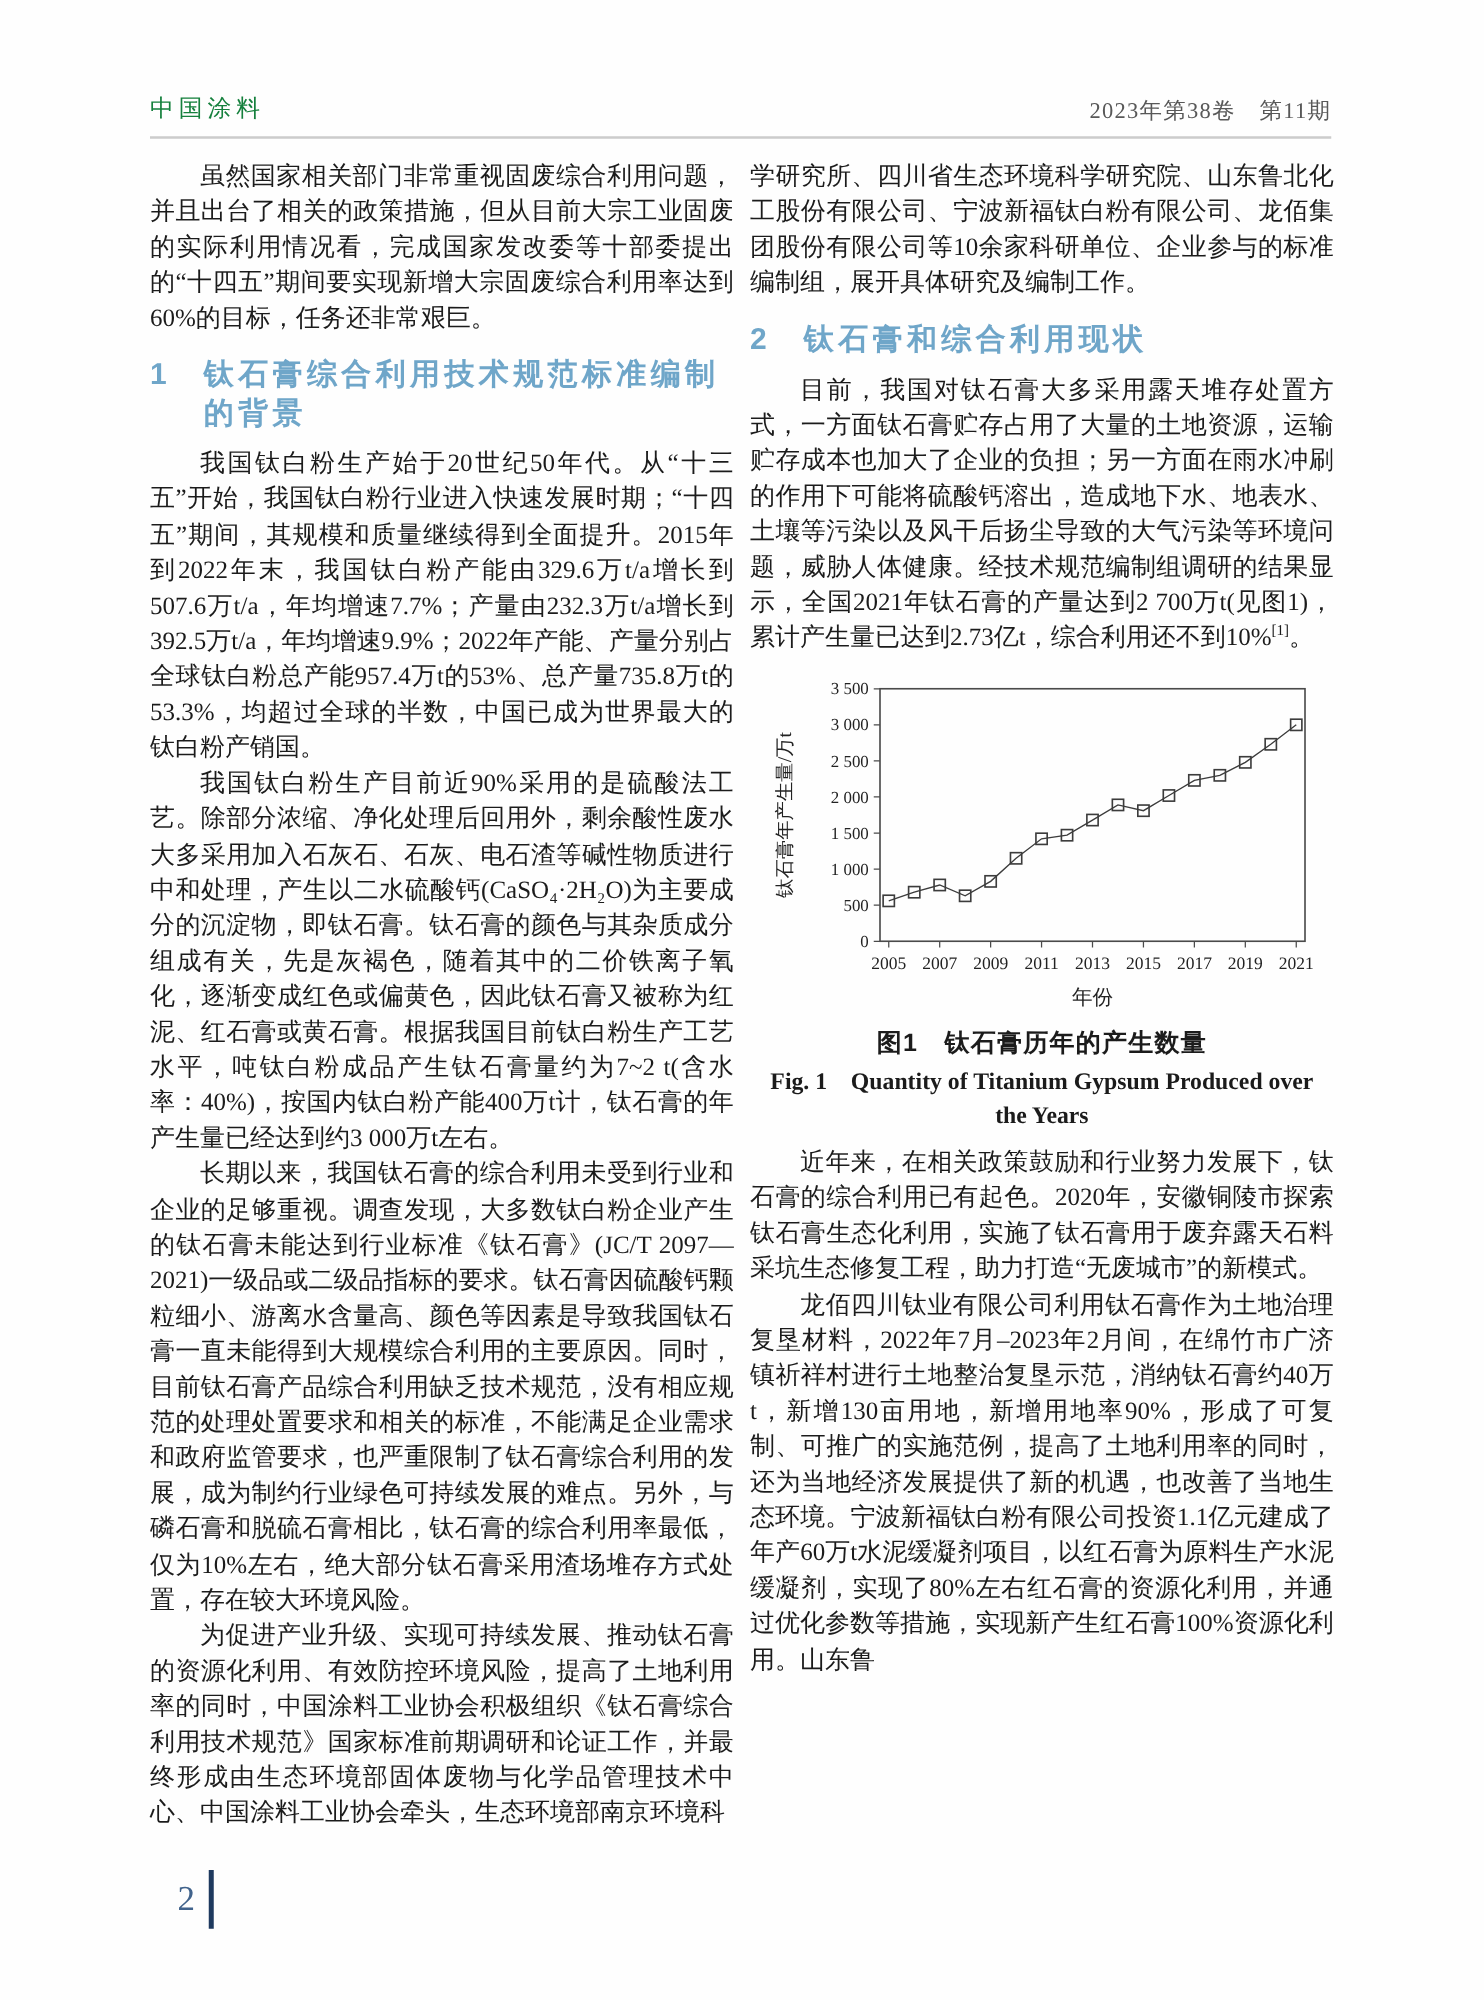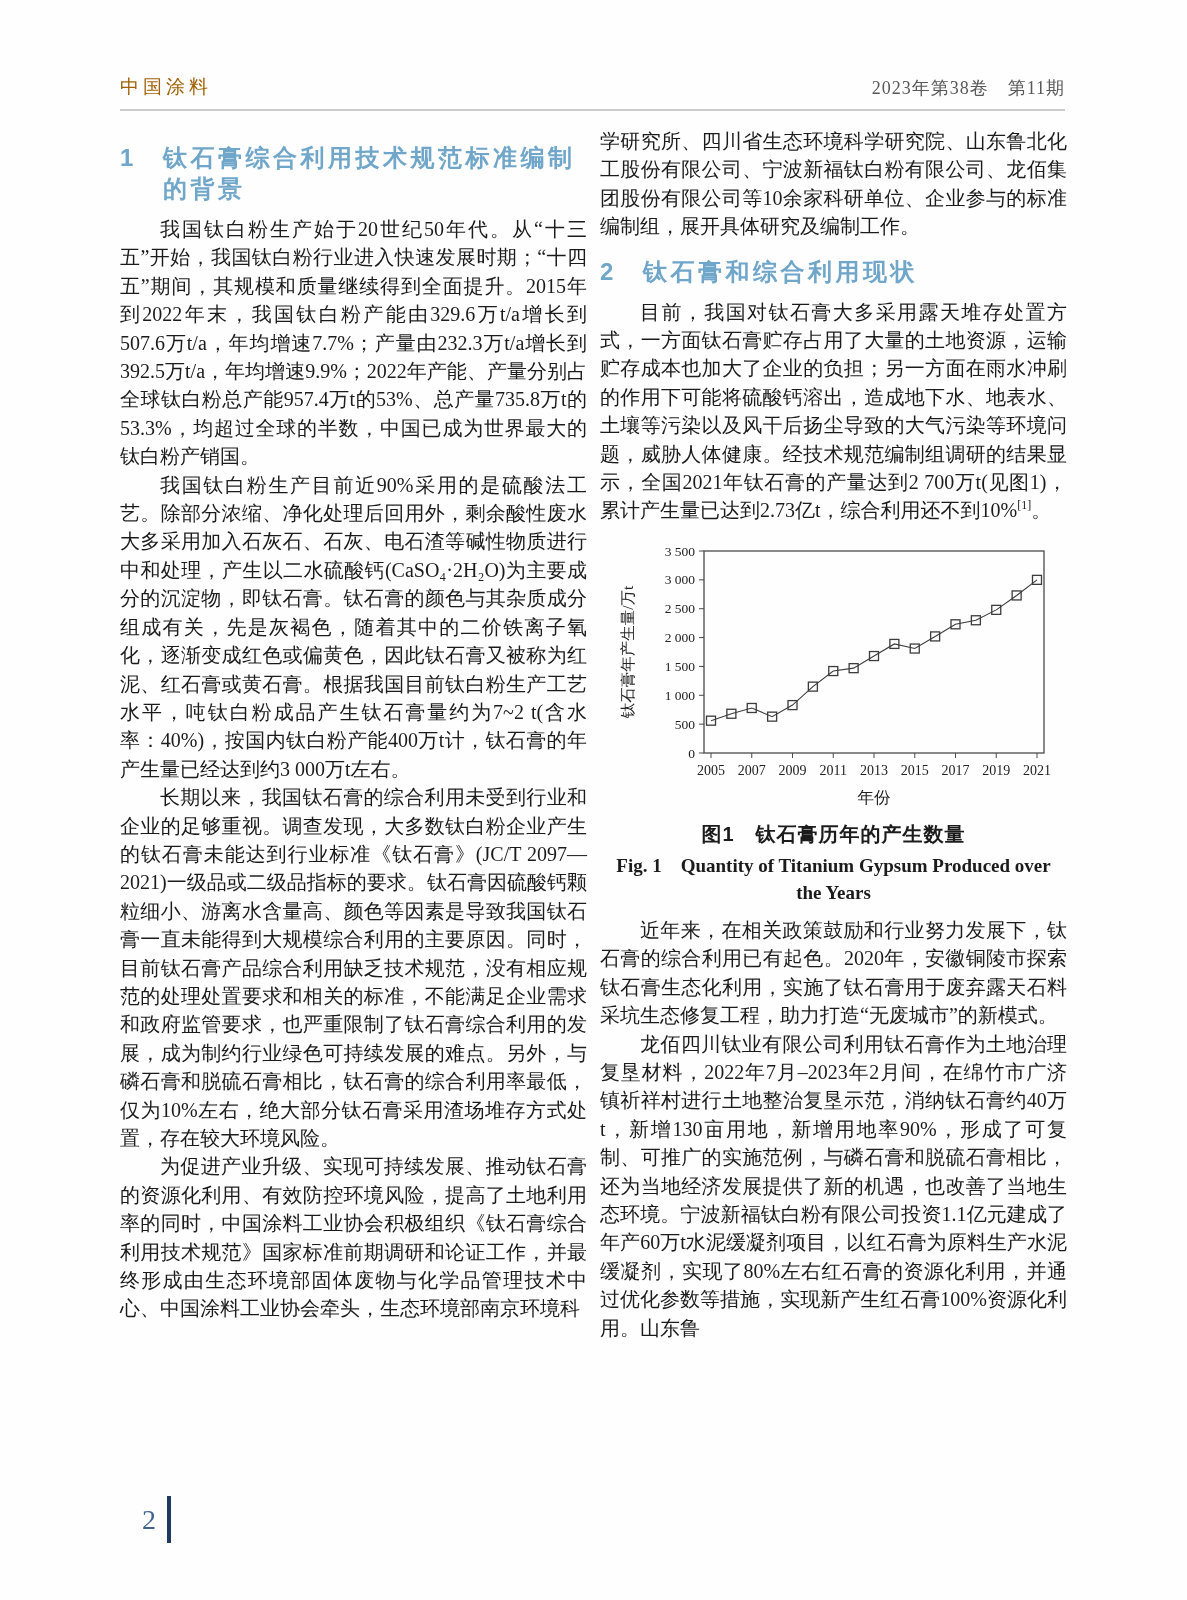--- a/index.html
+++ b/index.html
@@ -2,21 +2,21 @@
 <html><head>
 <meta charset="utf-8">
 <style>
   html,body{margin:0;padding:0;background:#ffffff;}
   .page{position:relative;width:1187px;height:1600px;background:#fefefe;overflow:hidden;
         font-family:"Liberation Serif","DejaVu Serif",serif;color:#1b1b1b;}
   
   .header{position:absolute;left:120px;top:74px;width:945px;display:flex;
           justify-content:space-between;align-items:flex-end;padding-bottom:9px;
           border-bottom:2px solid #cccccc;}
-  .journal-name{font-size:19px;color:#a16207;letter-spacing:4px;}
+  .journal-name{font-size:19px;color:#15803d;letter-spacing:4px;}
   .issue-info{font-size:18px;color:#585858;letter-spacing:1px;}
   
   .columns{position:absolute;left:120px;top:127px;width:947px;display:flex;gap:13px;}
   .col{width:467px;}
   .col p{margin:0;font-size:20px;line-height:28.4px;text-align:justify;}
   p.indent{text-indent:2em;}
   sup{font-size:0.6em;vertical-align:super;line-height:0;}
   
   .sec-head{display:flex;color:#6FA6C9;font-family:"Liberation Sans","DejaVu Sans",sans-serif;
             font-weight:bold;font-size:24px;line-height:31px;letter-spacing:3.5px;
@@ -45,20 +45,21 @@
 <div class="page">
 
   <div class="header">
     <span class="journal-name">中国涂料</span>
     <span class="issue-info">2023年第38卷　第11期</span>
   </div>
 
   <div class="columns">
 
     <div class="col">
+      <p class="indent">虽然国家相关部门非常重视固废综合利用问题，并且出台了相关的政策措施，但从目前大宗工业固废的实际利用情况看，完成国家发改委等十部委提出的“十四五”期间要实现新增大宗固废综合利用率达到60%的目标，任务还非常艰巨。</p>
 
       <div class="sec-head">
         <span class="sec-num">1</span>
         <span class="sec-title">钛石膏综合利用技术规范标准编制的背景</span>
       </div>
 
       <p class="indent">我国钛白粉生产始于20世纪50年代。从“十三五”开始，我国钛白粉行业进入快速发展时期；“十四五”期间，其规模和质量继续得到全面提升。2015年到2022年末，我国钛白粉产能由329.6万t/a增长到507.6万t/a，年均增速7.7%；产量由232.3万t/a增长到392.5万t/a，年均增速9.9%；2022年产能、产量分别占全球钛白粉总产能957.4万t的53%、总产量735.8万t的53.3%，均超过全球的半数，中国已成为世界最大的钛白粉产销国。</p>
       <p class="indent">我国钛白粉生产目前近90%采用的是硫酸法工艺。除部分浓缩、净化处理后回用外，剩余酸性废水大多采用加入石灰石、石灰、电石渣等碱性物质进行中和处理，产生以二水硫酸钙(CaSO₄·2H₂O)为主要成分的沉淀物，即钛石膏。钛石膏的颜色与其杂质成分组成有关，先是灰褐色，随着其中的二价铁离子氧化，逐渐变成红色或偏黄色，因此钛石膏又被称为红泥、红石膏或黄石膏。根据我国目前钛白粉生产工艺水平，吨钛白粉成品产生钛石膏量约为7~2 t(含水率：40%)，按国内钛白粉产能400万t计，钛石膏的年产生量已经达到约3 000万t左右。</p>
       <p class="indent">长期以来，我国钛石膏的综合利用未受到行业和企业的足够重视。调查发现，大多数钛白粉企业产生的钛石膏未能达到行业标准《钛石膏》(JC/T 2097—2021)一级品或二级品指标的要求。钛石膏因硫酸钙颗粒细小、游离水含量高、颜色等因素是导致我国钛石膏一直未能得到大规模综合利用的主要原因。同时，目前钛石膏产品综合利用缺乏技术规范，没有相应规范的处理处置要求和相关的标准，不能满足企业需求和政府监管要求，也严重限制了钛石膏综合利用的发展，成为制约行业绿色可持续发展的难点。另外，与磷石膏和脱硫石膏相比，钛石膏的综合利用率最低，仅为10%左右，绝大部分钛石膏采用渣场堆存方式处置，存在较大环境风险。</p>
       <p class="indent">为促进产业升级、实现可持续发展、推动钛石膏的资源化利用、有效防控环境风险，提高了土地利用率的同时，中国涂料工业协会积极组织《钛石膏综合利用技术规范》国家标准前期调研和论证工作，并最终形成由生态环境部固体废物与化学品管理技术中心、中国涂料工业协会牵头，生态环境部南京环境科</p>
@@ -130,21 +131,21 @@
             <rect x="396.125" y="49.94" width="9" height="9" fill="none" stroke="#3c3c3c" stroke-width="1.3"></rect>
             <rect x="416.5" y="34.35714285714286" width="9" height="9" fill="none" stroke="#3c3c3c" stroke-width="1.3"></rect>
             <text x="0" y="0" text-anchor="middle" font-size="15.5" fill="#222" font-family="&quot;Liberation Serif&quot;,&quot;DejaVu Serif&quot;,serif" transform="translate(17,111) rotate(-90)">钛石膏年产生量/万t</text>
             <text x="258" y="262" text-anchor="middle" font-size="16.5" fill="#222" font-family="&quot;Liberation Serif&quot;,&quot;DejaVu Serif&quot;,serif">年份</text>
           </svg>
         <div class="cap-cn">图1　钛石膏历年的产生数量</div>
         <div class="cap-en">Fig. 1　Quantity of Titanium Gypsum Produced over the Years</div>
       </div>
 
       <p class="indent">近年来，在相关政策鼓励和行业努力发展下，钛石膏的综合利用已有起色。2020年，安徽铜陵市探索钛石膏生态化利用，实施了钛石膏用于废弃露天石料采坑生态修复工程，助力打造“无废城市”的新模式。</p>
-      <p class="indent">龙佰四川钛业有限公司利用钛石膏作为土地治理复垦材料，2022年7月–2023年2月间，在绵竹市广济镇祈祥村进行土地整治复垦示范，消纳钛石膏约40万t，新增130亩用地，新增用地率90%，形成了可复制、可推广的实施范例，与磷石膏和脱硫石膏相比，还为当地经济发展提供了新的机遇，也改善了当地生态环境。宁波新福钛白粉有限公司投资1.1亿元建成了年产60万t水泥缓凝剂项目，以红石膏为原料生产水泥缓凝剂，实现了80%左右红石膏的资源化利用，并通过优化参数等措施，实现新产生红石膏100%资源化利用。山东鲁</p>
+      <p class="indent">龙佰四川钛业有限公司利用钛石膏作为土地治理复垦材料，2022年7月–2023年2月间，在绵竹市广济镇祈祥村进行土地整治复垦示范，消纳钛石膏约40万t，新增130亩用地，新增用地率90%，形成了可复制、可推广的实施范例，提高了土地利用率的同时，还为当地经济发展提供了新的机遇，也改善了当地生态环境。宁波新福钛白粉有限公司投资1.1亿元建成了年产60万t水泥缓凝剂项目，以红石膏为原料生产水泥缓凝剂，实现了80%左右红石膏的资源化利用，并通过优化参数等措施，实现新产生红石膏100%资源化利用。山东鲁</p>
     </div>
   </div>
 
   <div class="footer">
     <span class="page-num">2</span>
     <span class="footer-bar"></span>
   </div>
 
 </div>
 

